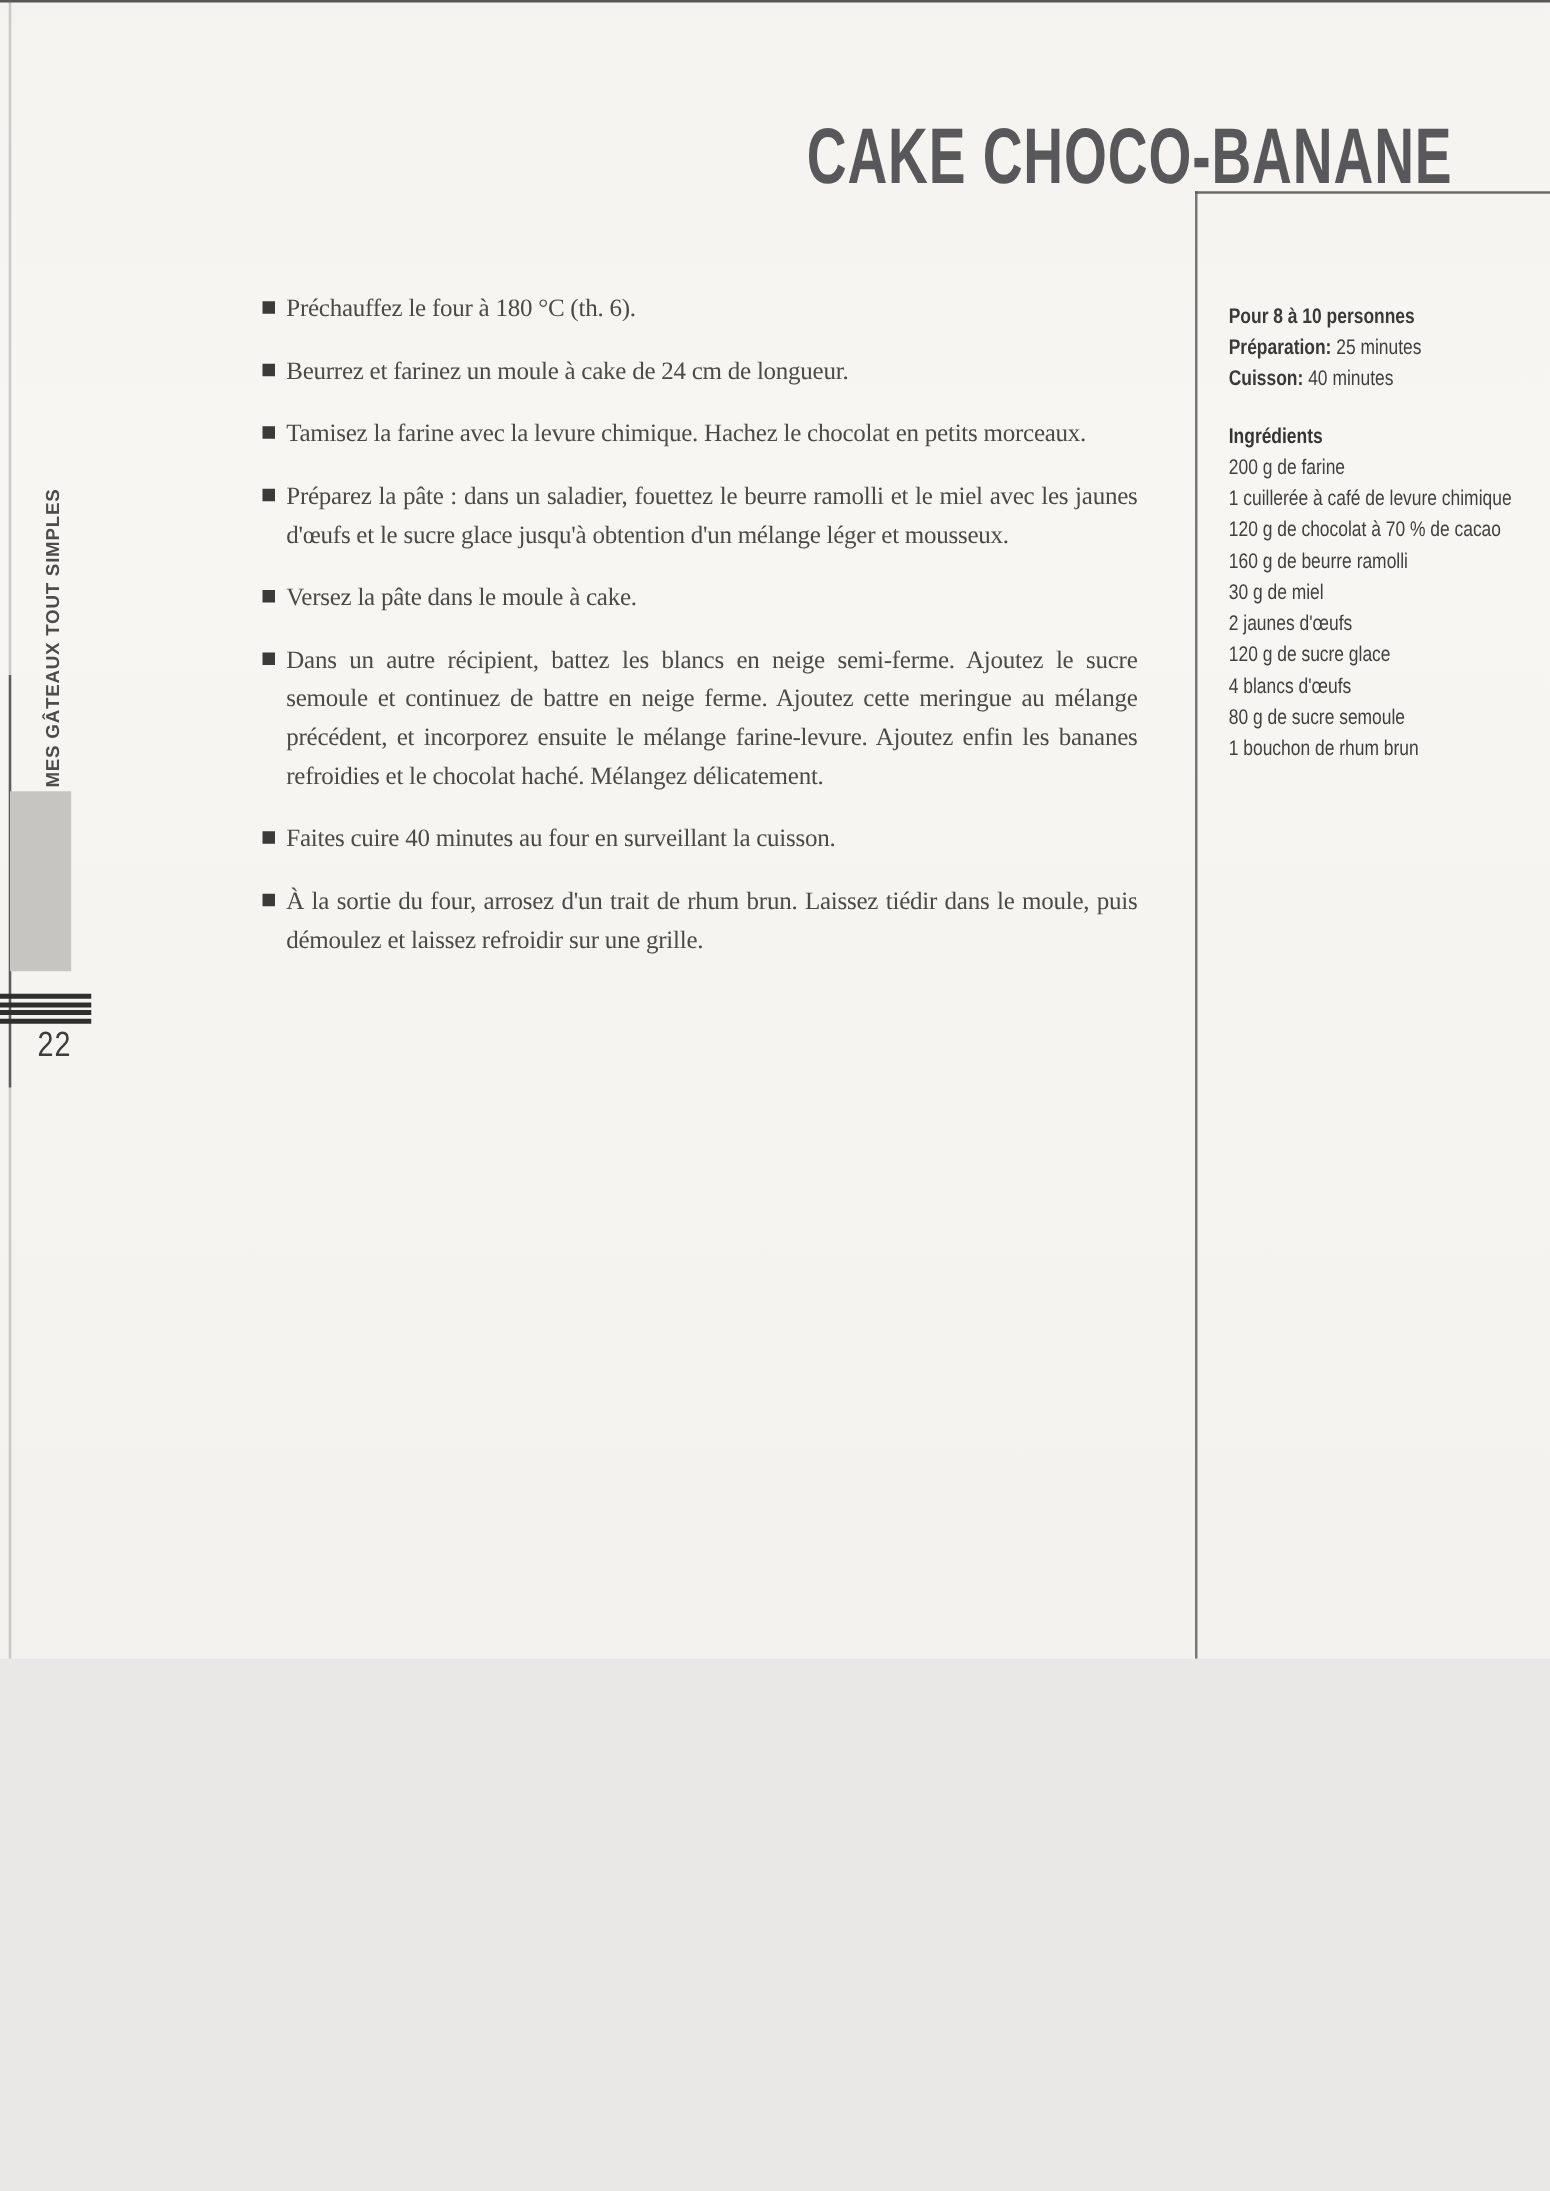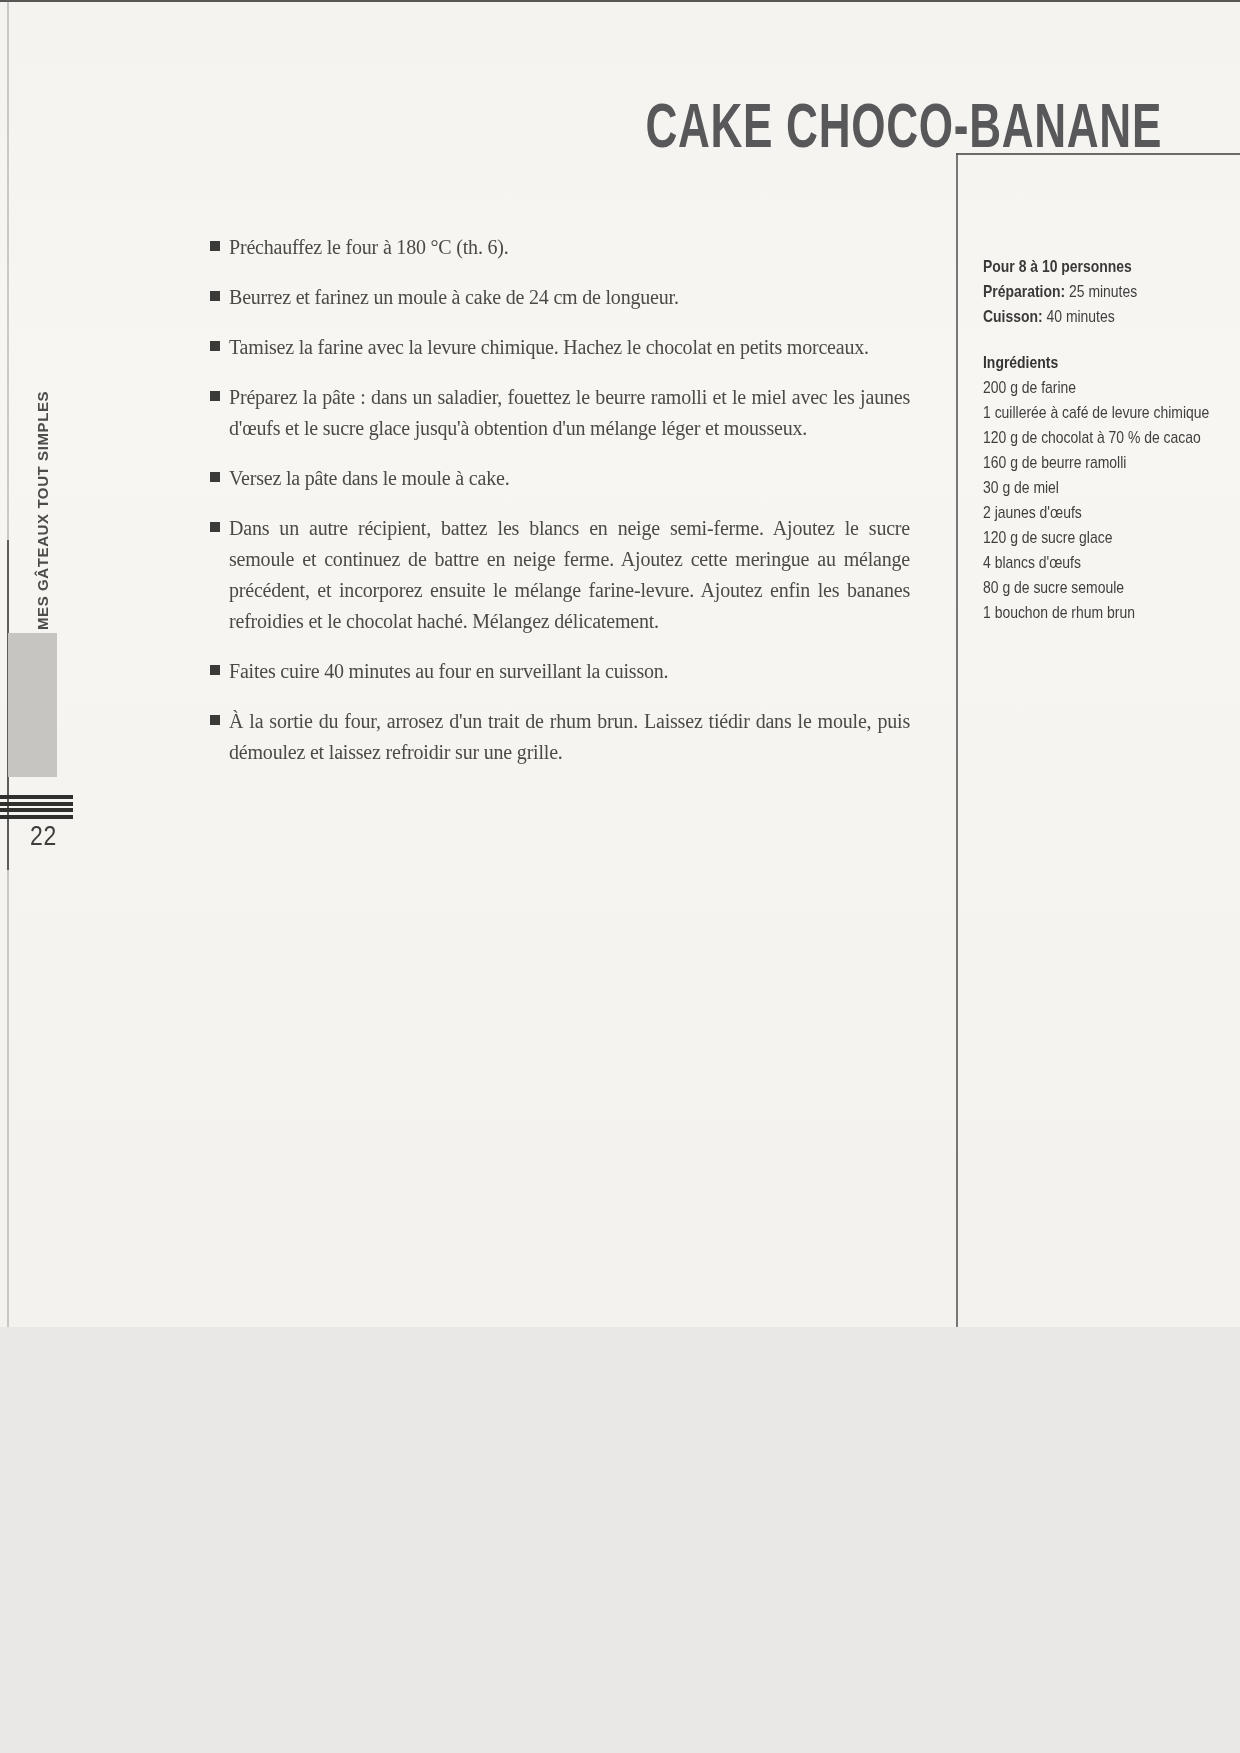--- a/index.html
+++ b/index.html
@@ -45,21 +45,21 @@
     position:absolute;left:210px;top:232px;width:700px;
     color:#4b4a47;font-size:20px;line-height:31px;text-align:justify;letter-spacing:-.2px;
   }
   .step{position:relative;margin:0 0 19px 0;padding-left:19px;}
   .bullet{position:absolute;left:0;top:9px;width:10px;height:10px;background:#3a3a38;}
 
   
   .sidebar{
     position:absolute;left:983px;top:240px;width:256px;
     font-family:"Liberation Sans","DejaVu Sans",sans-serif;
-    color:#403f3d;font-size:17px;line-height:25px;margin-top:14px;
+    color:#403f3d;font-size:17px;line-height:25px;
   }
   .cond{display:block;transform:scaleX(.82);transform-origin:0 50%;white-space:nowrap;}
   .b{font-weight:700;color:#3a3937;}
   .ing-heading{font-weight:700;color:#353432;margin-top:21px;}
   ul.ing{list-style:none;margin:0;padding:0;}
   .ing2{margin-top:28px;}
 
   
   .footer{position:absolute;left:0;top:1447px;width:100%;height:306px;}
   .cap{display:flex;height:14px;}

